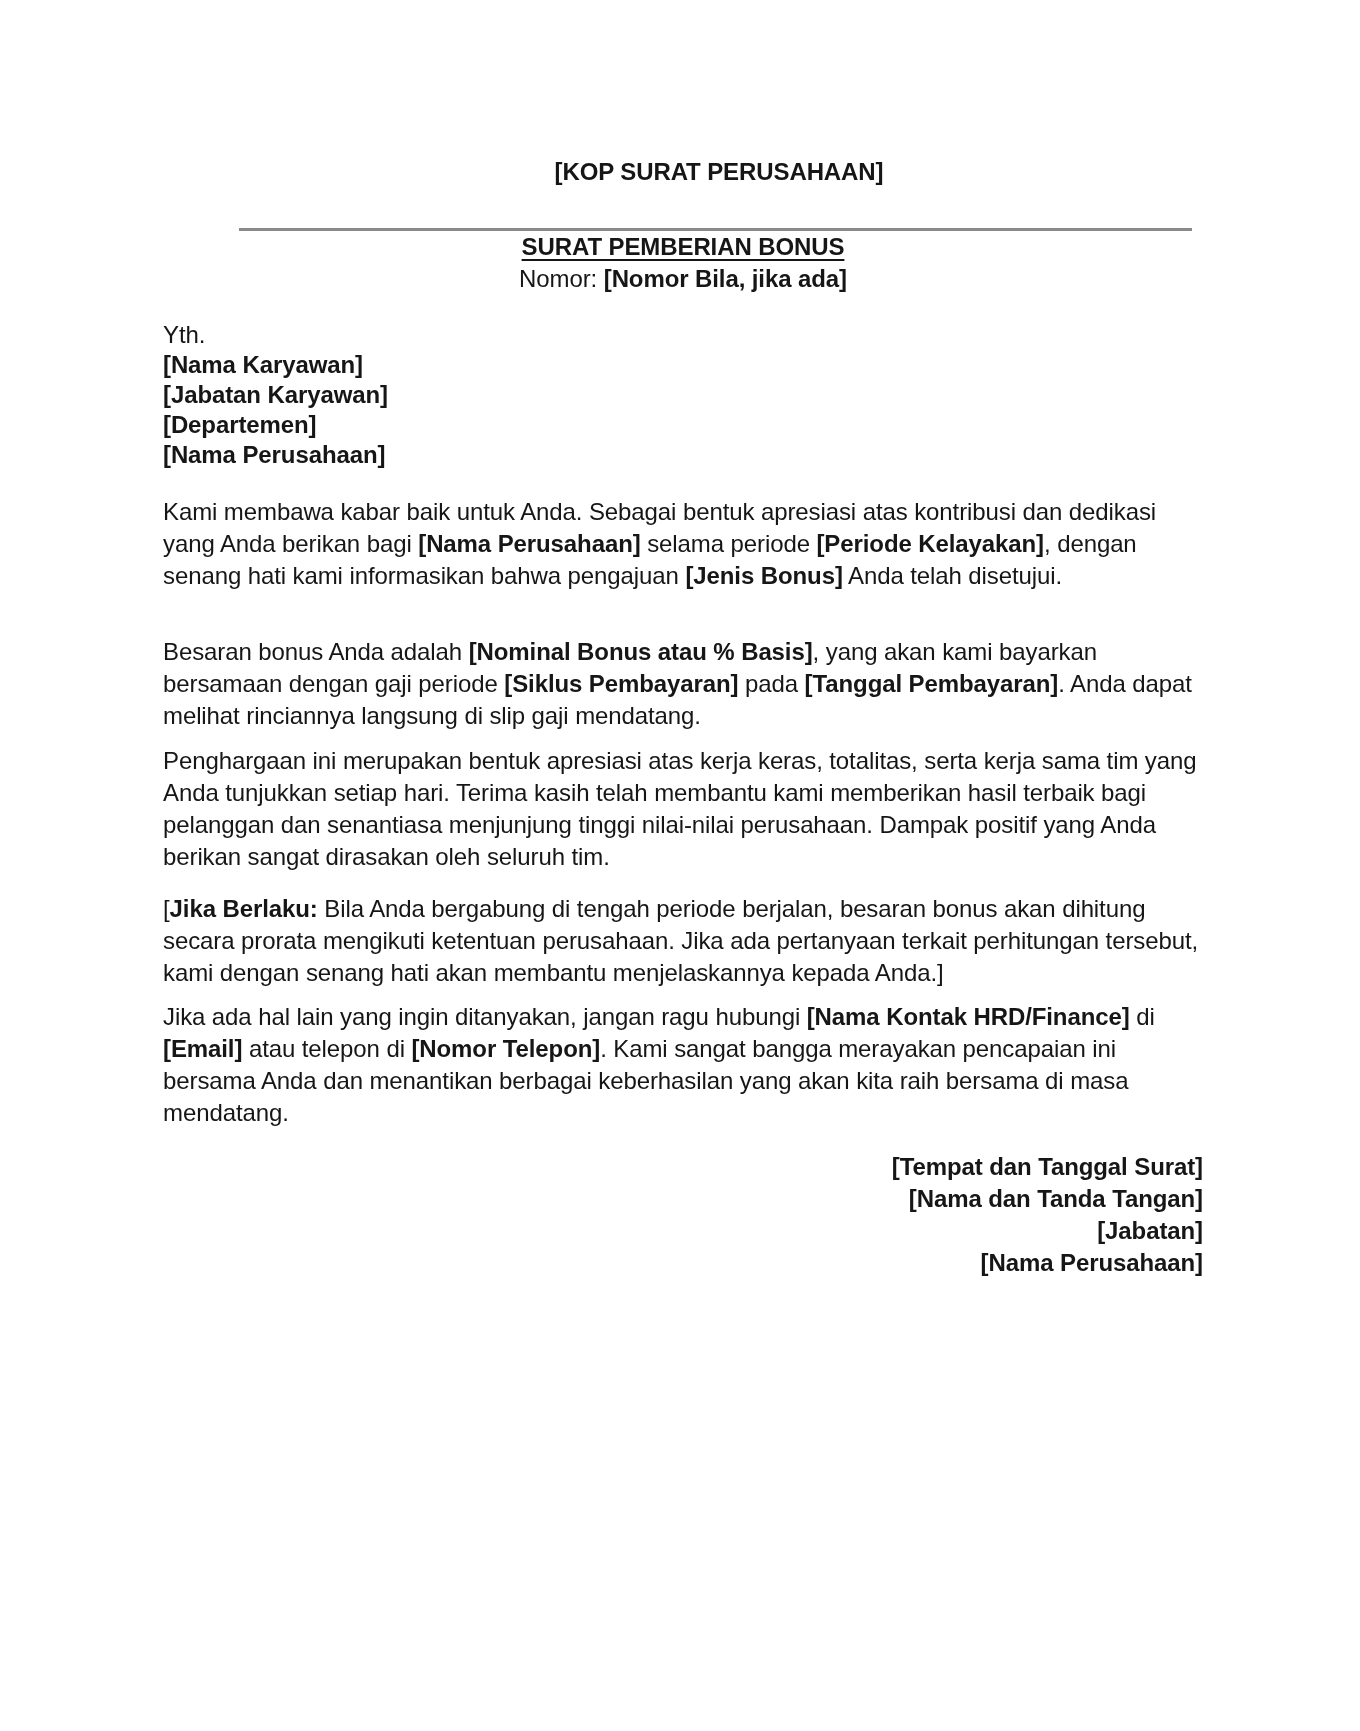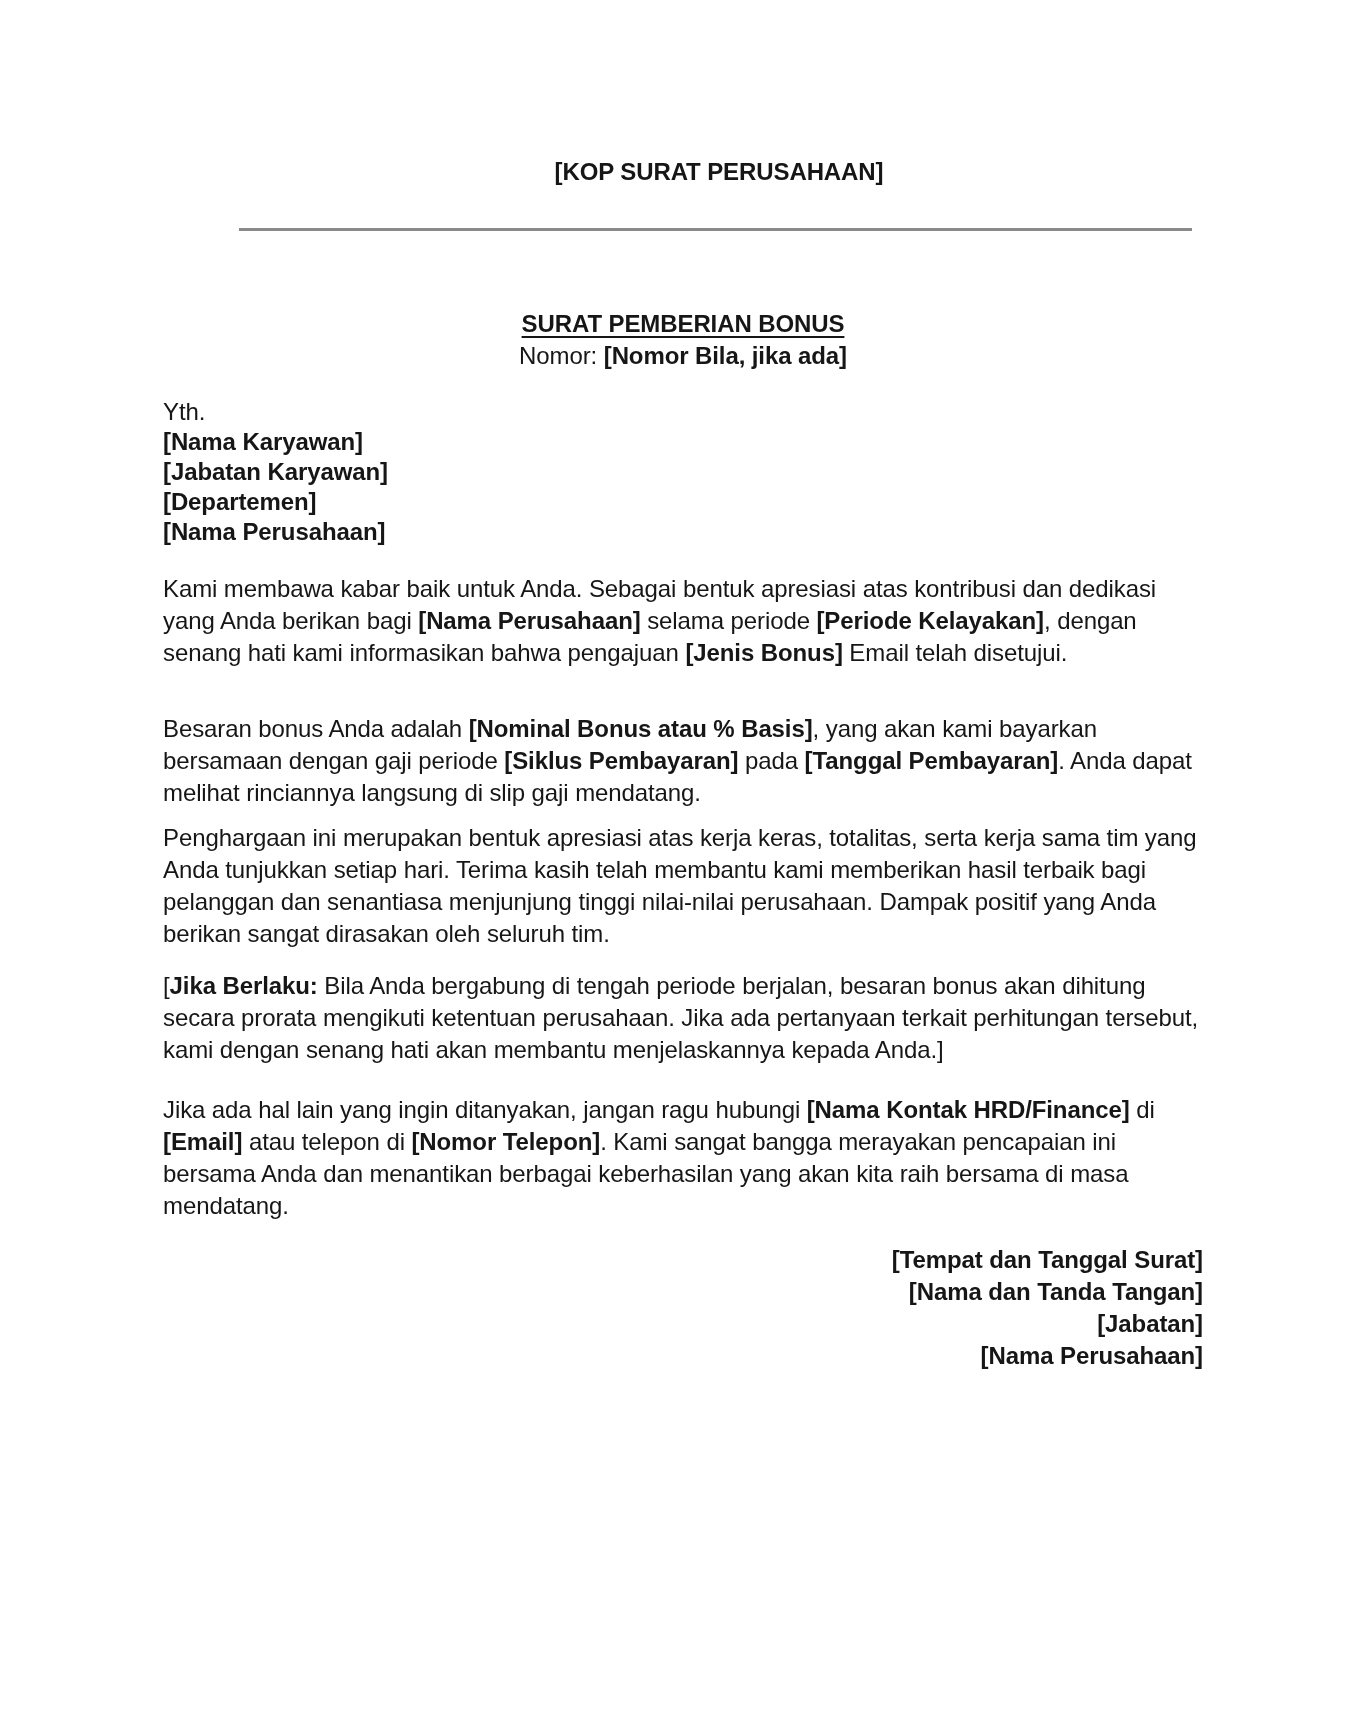--- a/index.html
+++ b/index.html
@@ -32,42 +32,41 @@
     position: relative;
     left: 36px;
   }
   .divider {
     margin: 40px 0 0 76px;
     width: 953px;
     height: 3px;
     background: var(--divider);
   }
   .title-block {
-    margin-top: 77px;
     text-align: center;
   }
   .letter-title {
     font-weight: 700;
     text-decoration: underline;
     text-decoration-thickness: 2px;
     text-underline-offset: 4px;
   }
   .nomor-line b { font-weight: 700; }
   .recipient {
     margin-top: 25px;
     line-height: 30px;
   }
   .recipient .r-line { font-weight: 700; }
   .recipient .salutation { font-weight: 400; }
   .para b { font-weight: 700; }
   .p1 { margin-top: 26px; }
   .p2 { margin-top: 44px; }
   .p3 { margin-top: 13px; }
   .p4 { margin-top: 20px; }
-  .p5 { margin-top: 28px; }
+  .p5 { margin-top: 12px; }
   .signature {
     margin-top: 22px;
     text-align: right;
     font-weight: 700;
   }
 </style>
 </head>
 <body>
 
 <div class="page">
@@ -83,21 +82,21 @@
     </div>
 
     <div class="recipient">
       <div class="salutation">Yth.</div>
       <div class="r-line">[Nama Karyawan]</div>
       <div class="r-line">[Jabatan Karyawan]</div>
       <div class="r-line">[Departemen]</div>
       <div class="r-line">[Nama Perusahaan]</div>
     </div>
 
-    <p class="para p1"><span>Kami membawa kabar baik untuk Anda. Sebagai bentuk apresiasi atas kontribusi dan dedikasi yang Anda berikan bagi </span><b>[Nama Perusahaan]</b><span> selama periode </span><b>[Periode Kelayakan]</b><span>, dengan senang hati kami informasikan bahwa pengajuan </span><b>[Jenis Bonus]</b><span> Email telah disetujui.</span></p>
+    <p class="para p1"><span>Kami membawa kabar baik untuk Anda. Sebagai bentuk apresiasi atas kontribusi dan dedikasi yang Anda berikan bagi </span><b>[Nama Perusahaan]</b><span> selama periode </span><b>[Periode Kelayakan]</b><span>, dengan senang hati kami informasikan bahwa pengajuan </span><b>[Jenis Bonus]</b><span> Anda telah disetujui.</span></p>
 
     <p class="para p2"><span>Besaran bonus Anda adalah </span><b>[Nominal Bonus atau % Basis]</b><span>, yang akan kami bayarkan bersamaan dengan gaji periode </span><b>[Siklus Pembayaran]</b><span> pada </span><b>[Tanggal Pembayaran]</b><span>. Anda dapat melihat rinciannya langsung di slip gaji mendatang.</span></p>
 
     <p class="para p3"><span>Penghargaan ini merupakan bentuk apresiasi atas kerja keras, totalitas, serta kerja sama tim yang Anda tunjukkan setiap hari. Terima kasih telah membantu kami memberikan hasil terbaik bagi pelanggan dan senantiasa menjunjung tinggi nilai-nilai perusahaan. Dampak positif yang Anda berikan sangat dirasakan oleh seluruh tim.</span></p>
 
     <p class="para p4"><span>[</span><b>Jika Berlaku:</b><span> Bila Anda bergabung di tengah periode berjalan, besaran bonus akan dihitung secara prorata mengikuti ketentuan perusahaan. Jika ada pertanyaan terkait perhitungan tersebut, kami dengan senang hati akan membantu menjelaskannya kepada Anda.]</span></p>
 
     <p class="para p5"><span>Jika ada hal lain yang ingin ditanyakan, jangan ragu hubungi </span><b>[Nama Kontak HRD/Finance]</b><span> di </span><b>[Email]</b><span> atau telepon di </span><b>[Nomor Telepon]</b><span>. Kami sangat bangga merayakan pencapaian ini bersama Anda dan menantikan berbagai keberhasilan yang akan kita raih bersama di masa mendatang.</span></p>
 
     <div class="signature">

